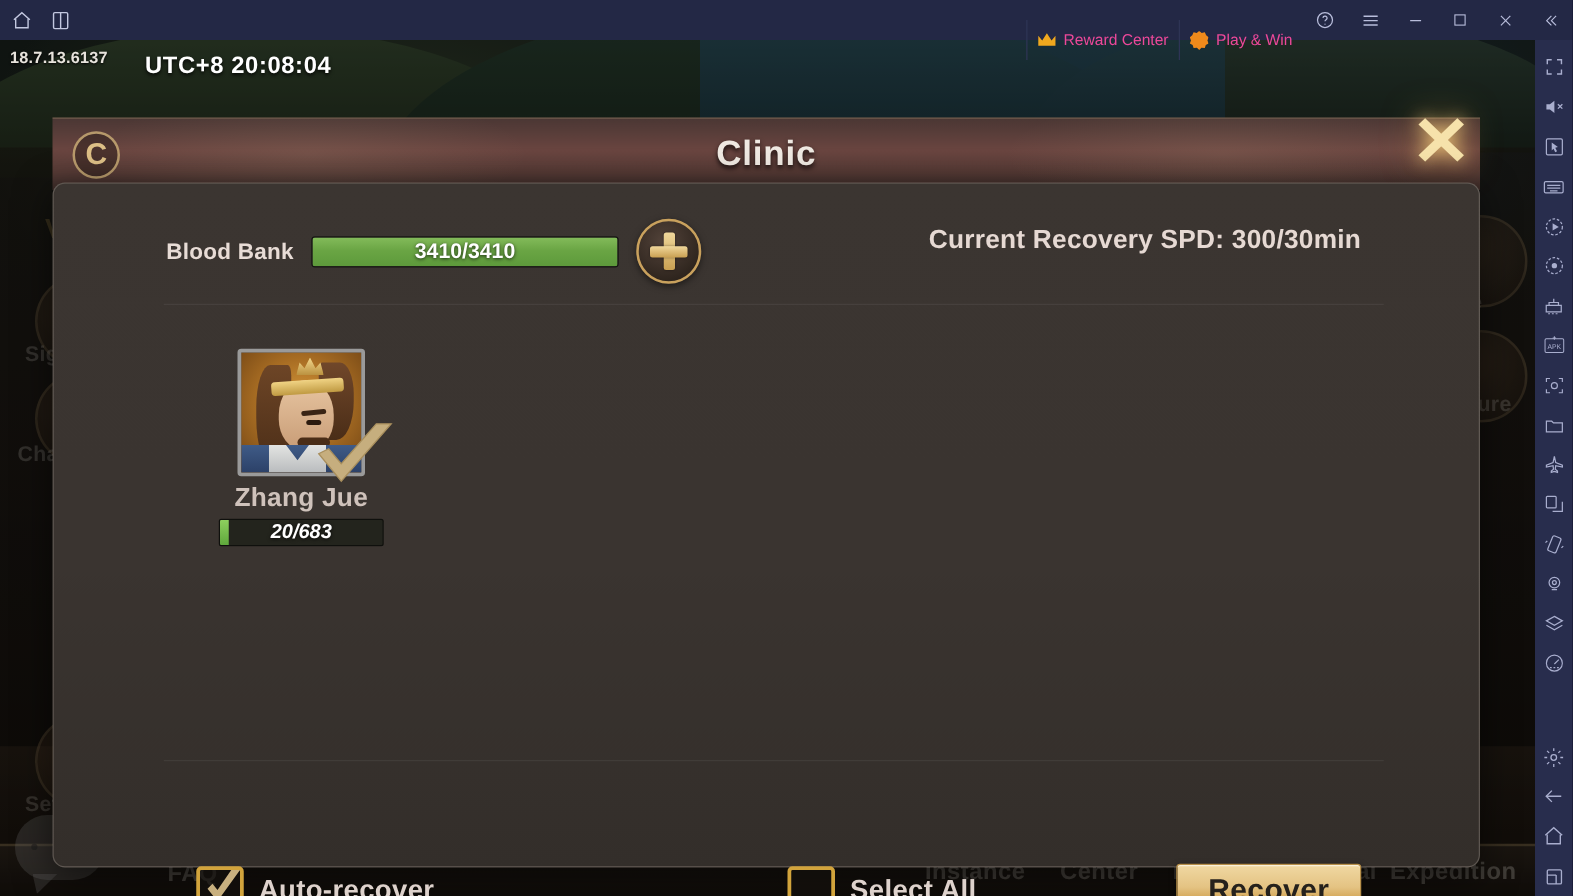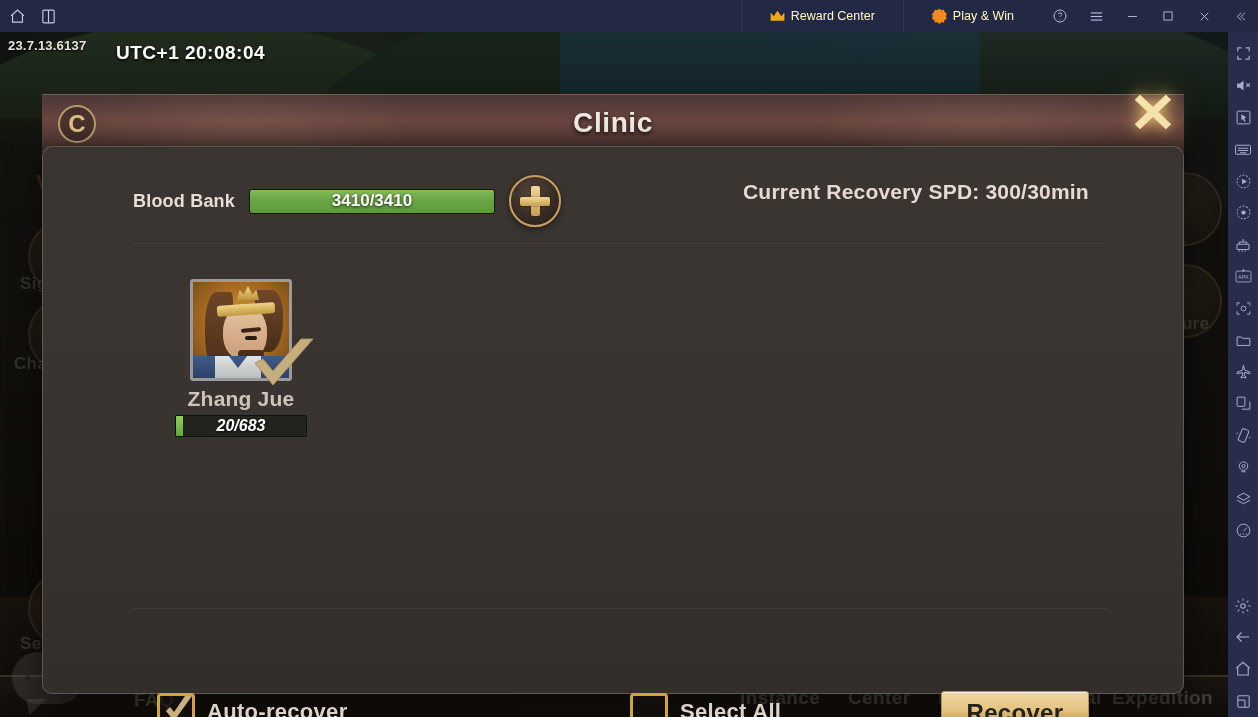--- a/index.html
+++ b/index.html
@@ -11,23 +11,24 @@
   
   .topbar {
     position:absolute; left:0; top:0; width:1258px; height:32px;
     background:#232845; display:flex; align-items:center; z-index:50;
   }
   .tb-left { display:flex; align-items:center; gap:14px; padding-left:9px; }
   .tb-ico { width:17px; height:17px; color:#c3c8e0; display:block; }
   .tb-spacer { flex:1; }
   .tb-right { display:flex; align-items:stretch; height:32px; }
   .tb-chip {
-    display:flex; align-items:center; gap:6px; padding:0 28px;
-    color:#fef9c3; font-size:12.5px; height:32px;
+    display:flex; align-items:center; gap:6px; padding:0 8px;
+    color:#ec4899; font-size:12.5px; height:32px;
     border-left:1px solid #2e3455;
+    margin-top:16px;
   }
   .tb-chip:last-of-type { border-right:1px solid #2e3455; }
   .crown { width:15px; height:12px; display:block; }
   .badge-orange {
     width:15px; height:15px; background:#f08a1b; display:block;
     clip-path: polygon(50% 0%,63% 12%,80% 9%,87% 25%,100% 35%,94% 52%,100% 69%,85% 77%,80% 93%,62% 91%,50% 103%,38% 91%,20% 93%,15% 77%,0% 69%,6% 52%,0% 35%,13% 25%,20% 9%,37% 12%);
   }
   .badge-orange::after { content:""; }
   .tb-btn {
     width:36px; height:32px; display:flex; align-items:center; justify-content:center;
@@ -370,22 +371,22 @@
 
     <div class="game-bg-layer">
       <div class="hill" style="left:-60px;top:-10px;width:520px;height:120px;background:linear-gradient(180deg,#3f5438,#25301f);"></div>
       <div class="hill" style="left:300px;top:-30px;width:640px;height:150px;background:linear-gradient(180deg,#2f4a3a,#1e2a1c);"></div>
       <div class="hill" style="left:820px;top:-20px;width:460px;height:110px;background:linear-gradient(180deg,#3c5346,#202c22);"></div>
       <div style="position:absolute;left:560px;top:0;width:420px;height:92px;background:linear-gradient(180deg,#2f5a6c,#1e3b49);opacity:.8;"></div>
       <div style="position:absolute;left:0;top:86px;width:1228px;height:560px;background:linear-gradient(180deg,rgba(35,28,22,.55),rgba(22,17,13,.9));"></div>
       <div style="position:absolute;left:0;bottom:0;width:1228px;height:120px;background:linear-gradient(180deg,rgba(60,48,34,.5),rgba(25,19,13,.9));"></div>
     </div>
 
-    <div class="version">23.7.13.6137</div>
-    <div class="clock">UTC+1 20:08:04</div>
+    <div class="version">18.7.13.6137</div>
+    <div class="clock">UTC+8 20:08:04</div>
 
     <div class="bg-hud">
       <div class="bg-vip" style="left:36px;top:138px;">VIP</div>
       <div class="bg-vip" style="left:92px;top:138px;">0</div>
 
       <div class="bg-circle" style="left:28px;top:188px;"></div>
       <div class="bg-label" style="left:20px;top:242px;">Sign in</div>
       <div class="bg-label" style="left:108px;top:242px;">7-day</div>
 
       <div class="bg-circle" style="left:28px;top:266px;"></div>

